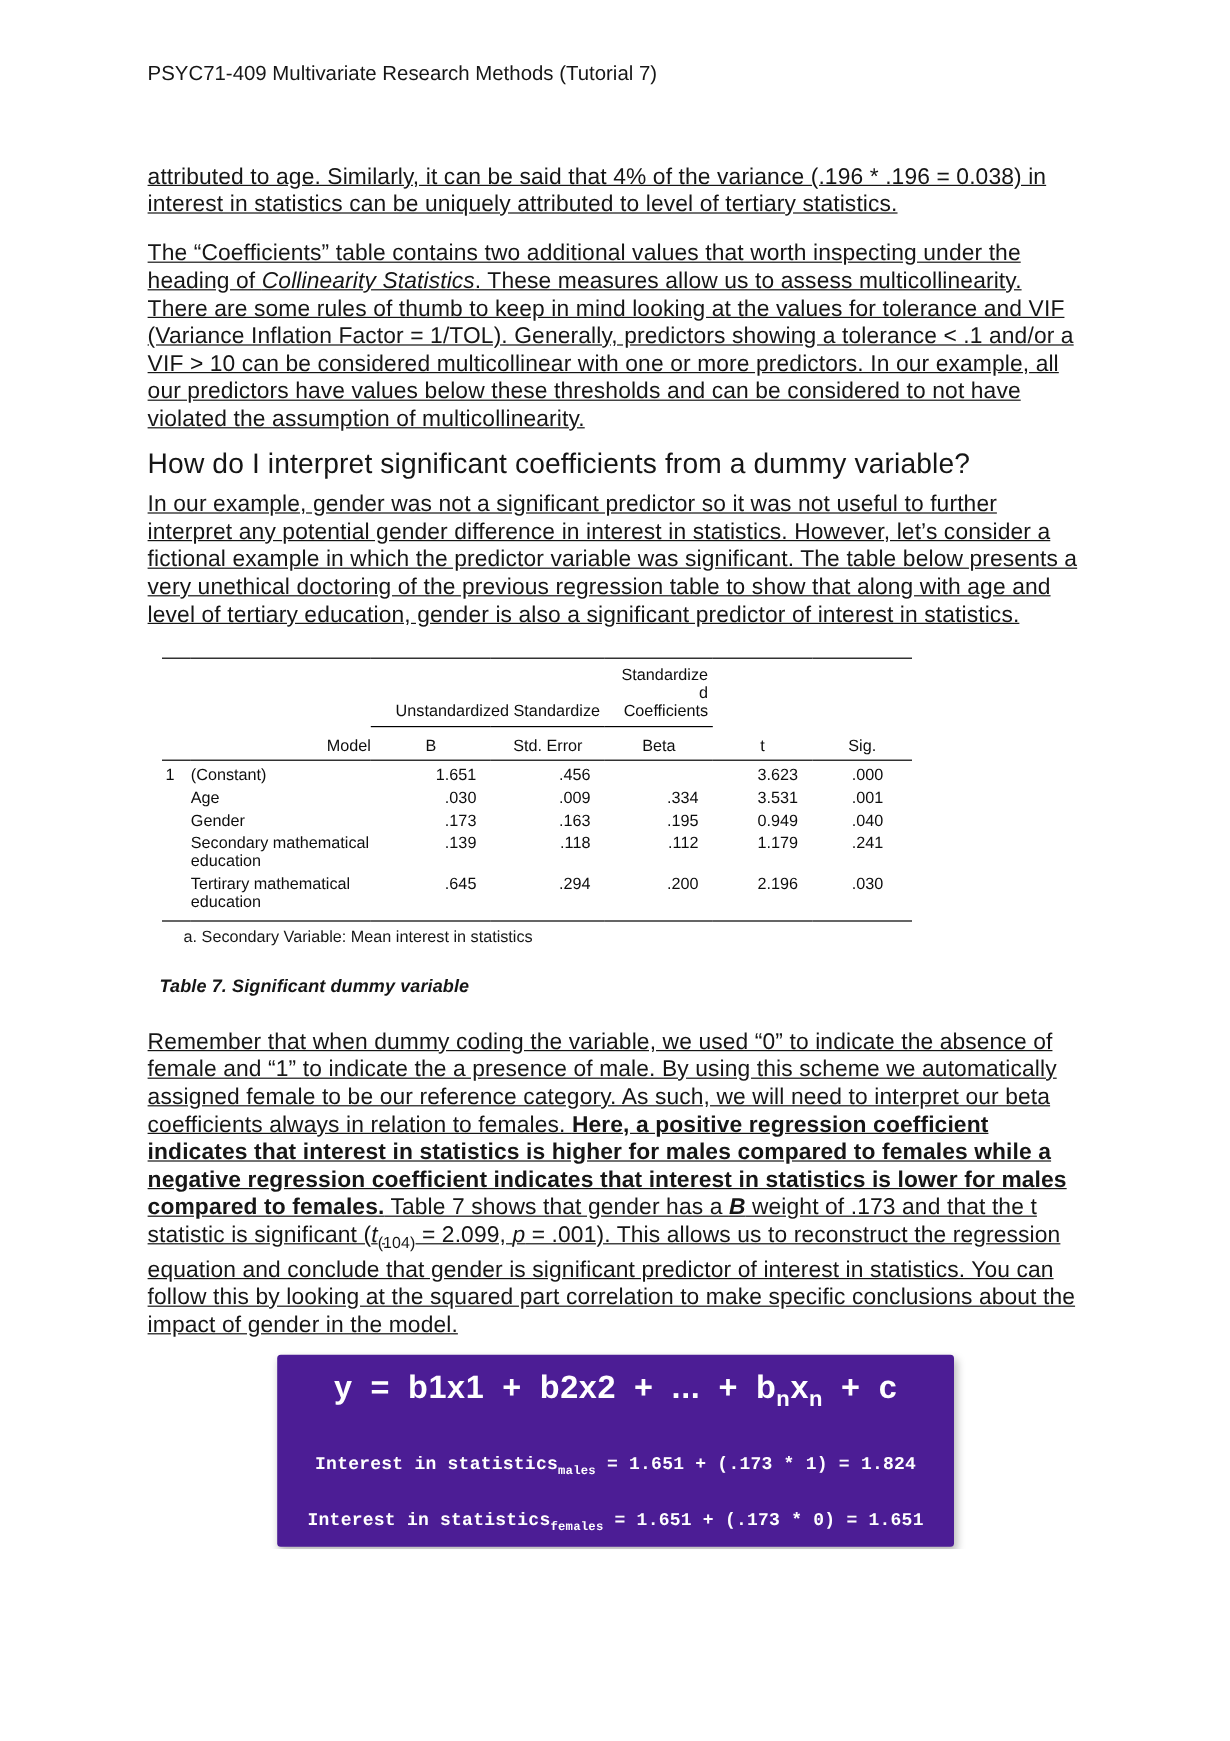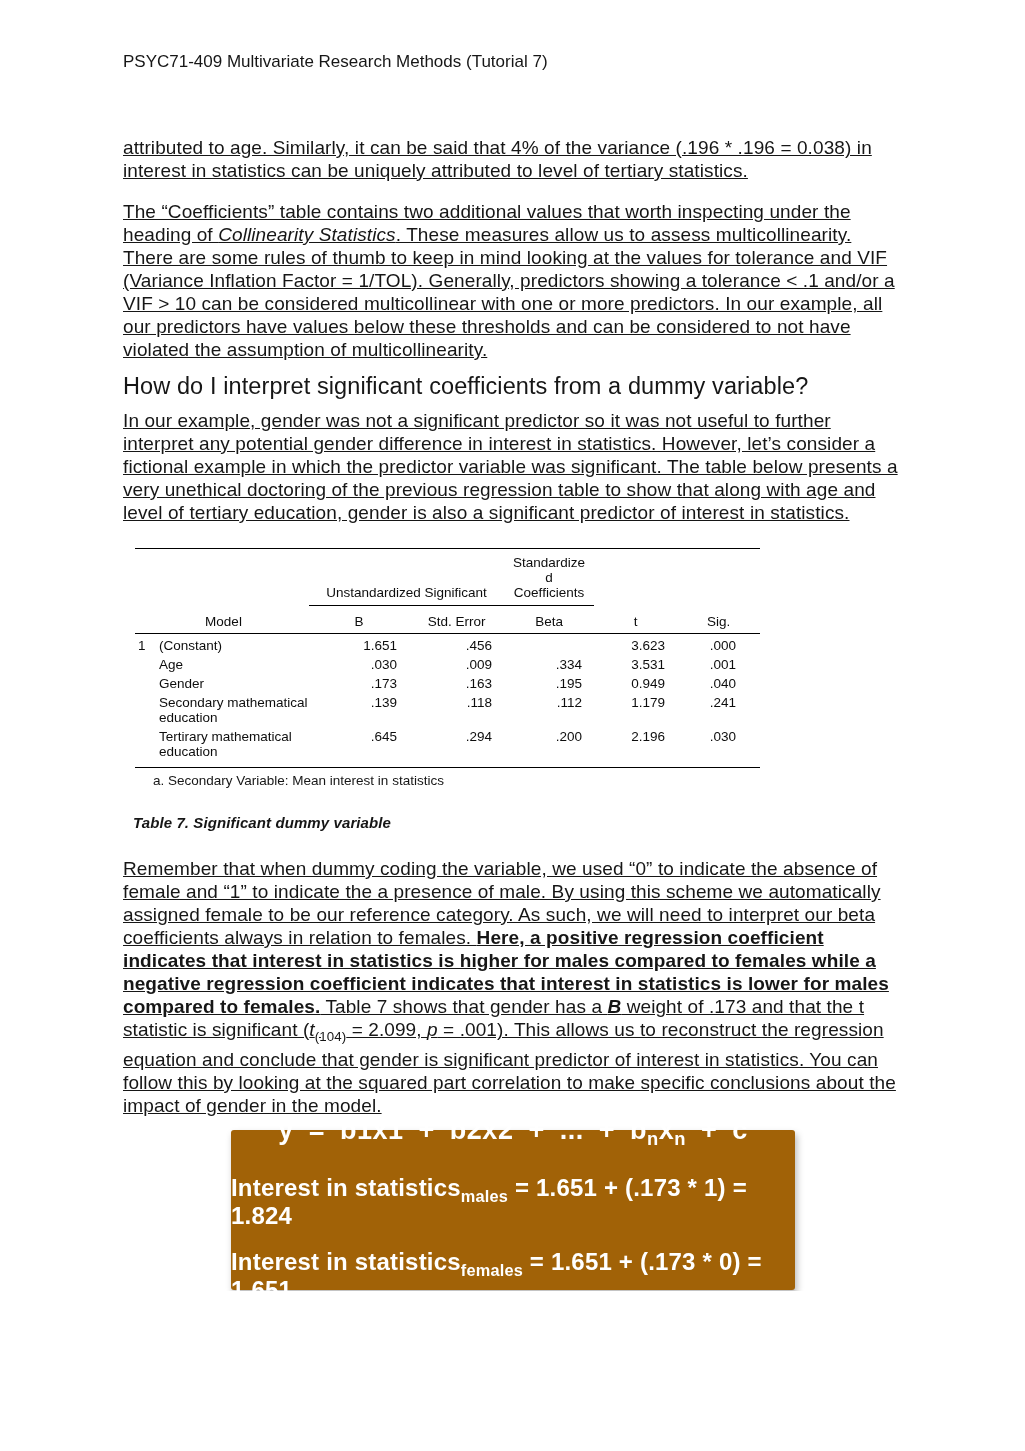--- a/index.html
+++ b/index.html
@@ -34,51 +34,51 @@
   .table-wrap { margin: 24px 0 0 12px; width: 625px; }
   .tbl-title { font-size: 14.5px; font-style: italic; margin-bottom: 10px; }
   .tbl-title sup { font-size: 10px; font-style: italic; }
   table.spss {
     border-collapse: collapse; table-layout: fixed; width: 625px;
     font-size: 13.5px; color: #0d0d0d;
   }
   table.spss td { padding: 0; vertical-align: bottom; }
   tr.grp td { border-top: 1.5px solid #000; }
   td.grp-cell {
-    text-align: center; line-height: 15px; padding: 6px 4px 5px 4px !important;
+    text-align: right; line-height: 15px; padding: 6px 4px 5px 4px !important;
     border-bottom: 1px solid #000;
   }
   tr.cols td { padding: 8px 0 4px 0 !important; border-bottom: 1.5px solid #000; }
-  tr.cols td.model-h { text-align: center; padding-left: 3px !important; }
+  tr.cols td.model-h { text-align: right; padding-left: 3px !important; }
   tr.cols td.c { text-align: center; }
   tr.data td { vertical-align: top; padding-top: 4px !important; line-height: 15px; }
   tr.data td.num { text-align: right; padding-right: 12px !important; }
   tr.data td.sig { padding-right: 24px !important; }
   tr.data td.model { padding-left: 3px !important; }
   tr.data.last td { padding-bottom: 8px !important; border-bottom: 1.5px solid #000; }
   .footnote { font-size: 13.5px; margin: 5px 0 0 18px; }
 
   .tbl-caption {
     font-size: 15px; font-weight: bold; font-style: italic;
     margin: 26px 0 0 10px; letter-spacing: 0.1px;
   }
 
   
   .formula-box {
     width: 564px; height: 160px;
     margin: 13px 0 0 108px;
-    background: #a16207;
+    background: #4c1d95;
     border-radius: 3px;
     box-shadow: 2px 4px 7px rgba(0,0,0,0.28);
     color: #ffffff; font-weight: bold;
     display: flex; flex-direction: column; align-items: center; justify-content: center;
-    text-align: left;
+    text-align: right;
   }
   .f-line1 { font-size: 27px; word-spacing: 7px; letter-spacing: 0.5px; margin-bottom: 10px; }
-  .f-line2 { font-size: 24px; margin-top: 18px; letter-spacing: 0.2px; }
+  .f-line2 { font-size: 15px; margin-top: 30px; letter-spacing: 0.2px; font-family: Liberation Mono, monospace; }
   .formula-box sub { font-size: 68%; line-height: 0; }
 
   .page-number { font-size: 17px; margin-top: 24px; }
 </style>
 </head>
 <body>
 
 <div class="page">
 
   <div class="doc-header">PSYC71-409 Multivariate Research Methods (Tutorial 7)</div>
@@ -98,21 +98,21 @@
           <col style="width:150px">
           <col style="width:100px">
         <col style="width:95px">
           <col style="width:90px">
           <col style="width:83px">
           <col style="width:83px">
       </colgroup>
       <tbody>
           <tr class="grp">
         <td colspan="2"></td>
-        <td colspan="2" class="grp-cell">Unstandardized Significant</td>
+        <td colspan="2" class="grp-cell">Unstandardized Standardize</td>
         <td class="grp-cell"><span>Standardize</span><br><span>d</span><br><span>Coefficients</span></td>
         <td></td>
             <td></td>
       </tr>
       <tr class="cols">
         <td colspan="2" class="model-h">Model</td>
         <td class="c">B</td>
         <td class="c">Std. Error</td>
         <td class="c">Beta</td>
         <td class="c">t</td>

